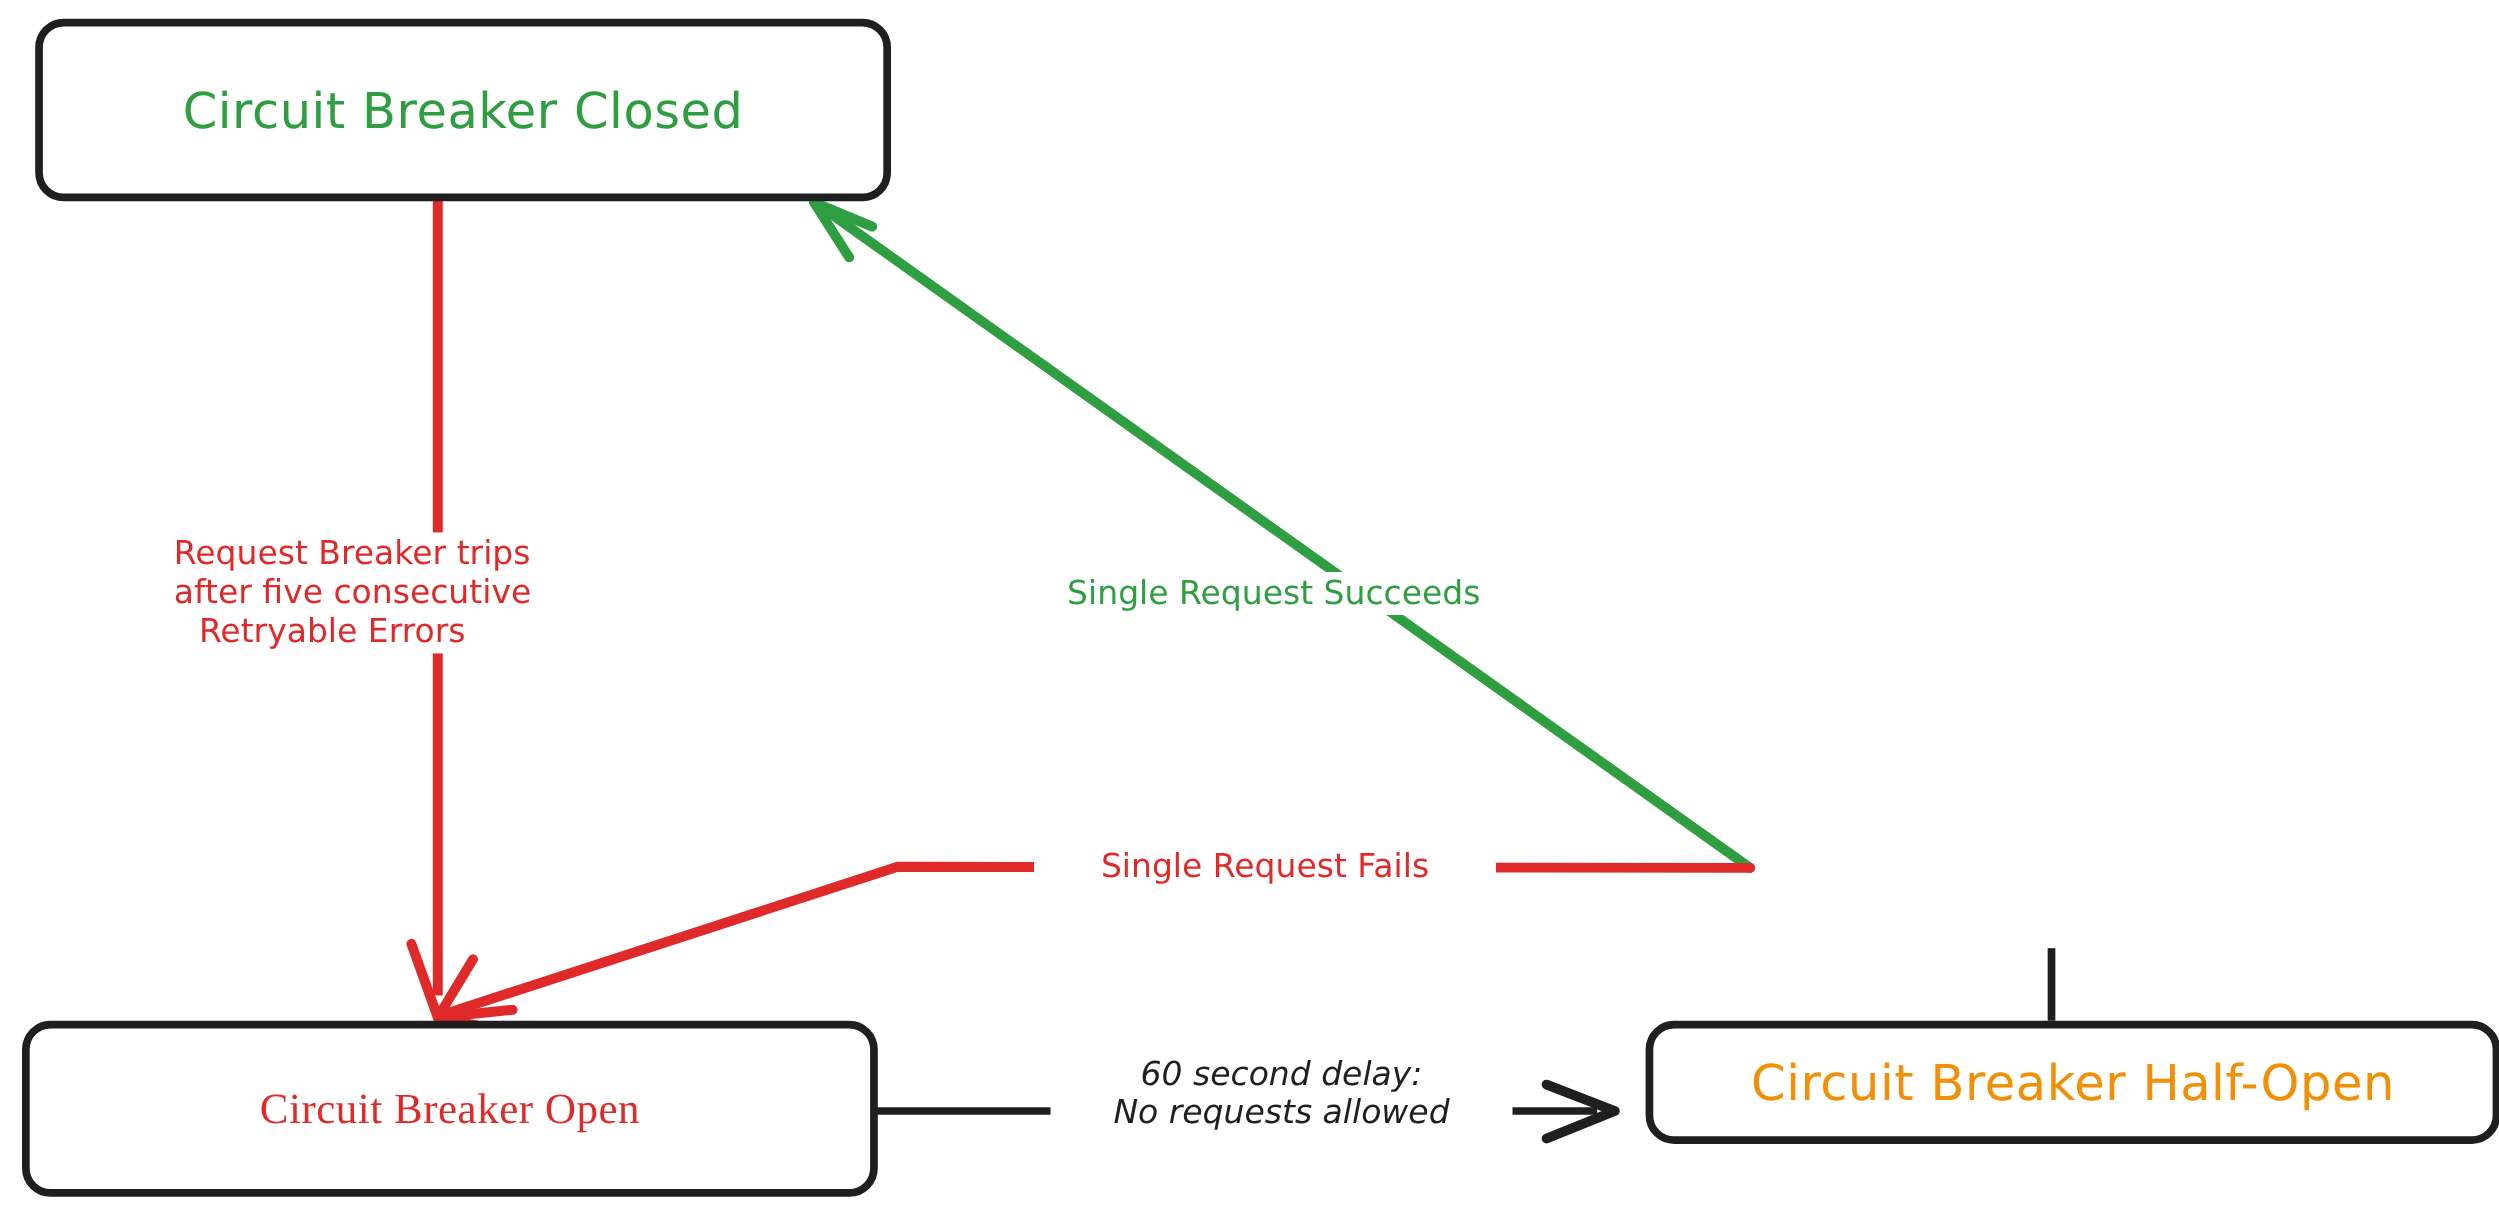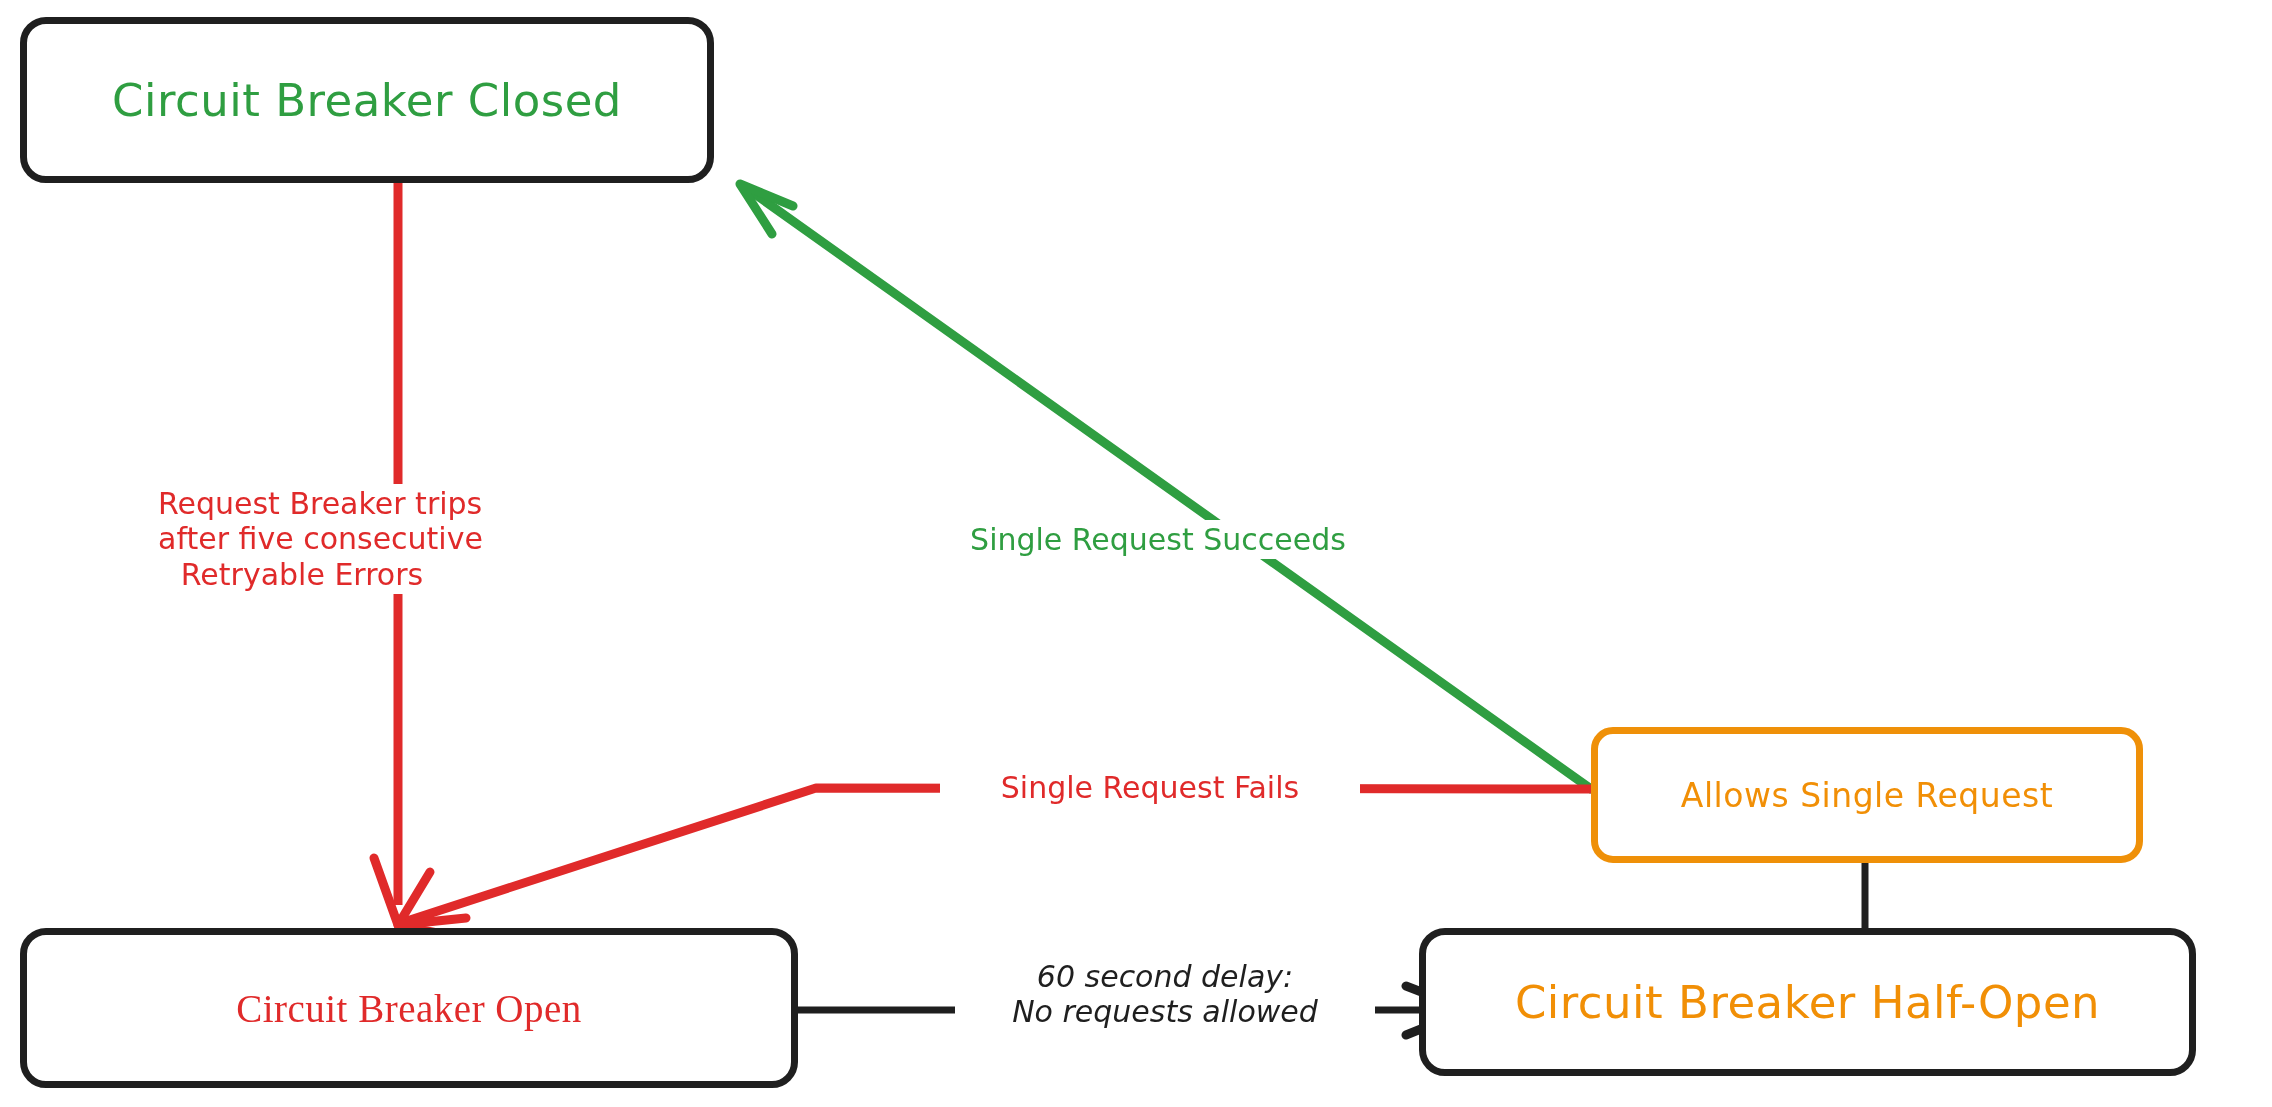--- a/index.html
+++ b/index.html
@@ -49,23 +49,23 @@
   .node-label {
     font-family: "DejaVu Sans", sans-serif;
     font-weight: 400;
     letter-spacing: 0.5px;
     white-space: nowrap;
   }
   .lbl-green  { color: #2f9e41; }
   .lbl-red    { color: #e02a2a; }
   .lbl-orange { color: #f18f06; }
 
-  #node-closed    { left: 20px;   top: 17px;  width: 694px;  height: 166px; }
+  #node-closed    { left: 32px;   top: 17px;  width: 778px;  height: 166px; }
   #node-open      { left: 20px;   top: 928px; width: 778px;  height: 160px; }
-  #node-halfopen  { left: 1419px; top: 928px; width: 777px;  height: 148px; }
+  #node-halfopen  { left: 1496px; top: 928px; width: 777px;  height: 112px; }
   #node-allows    { left: 1591px; top: 727px; width: 552px;  height: 136px; }
 
   #node-closed   .node-label { font-size: 45px; }
   #node-open     .node-label { font-size: 39px; font-family: Liberation Serif, serif; }
   #node-halfopen .node-label { font-size: 45px; }
   #node-allows   .node-label { font-size: 33px; }
 
   .edge-label {
     position: absolute;
     font-family: "DejaVu Sans", sans-serif;
@@ -129,23 +129,20 @@
   </div>
 
   <div class="node node-default" id="node-open">
     <span class="node-label lbl-red">Circuit Breaker Open</span>
   </div>
 
   <div class="node node-default" id="node-halfopen">
     <span class="node-label lbl-orange">Circuit Breaker Half-Open</span>
   </div>
 
-  <div class="node node-orange-border" id="node-allows">
-    <span class="node-label lbl-orange">Allows Single Request</span>
-  </div>
 
   <div class="edge-label el-red" id="edge-label-trips">Request Breaker trips
 after five consecutive
 Retryable Errors</div>
 
   <div class="edge-label el-green" id="edge-label-succeeds">Single Request Succeeds</div>
 
   <div class="edge-label el-red" id="edge-label-fails">Single Request Fails</div>
 
   <div class="edge-label el-black" id="edge-label-60-second-delay" style="left:955px; top:957px; width:420px;font-style:italic;">60 second delay:

